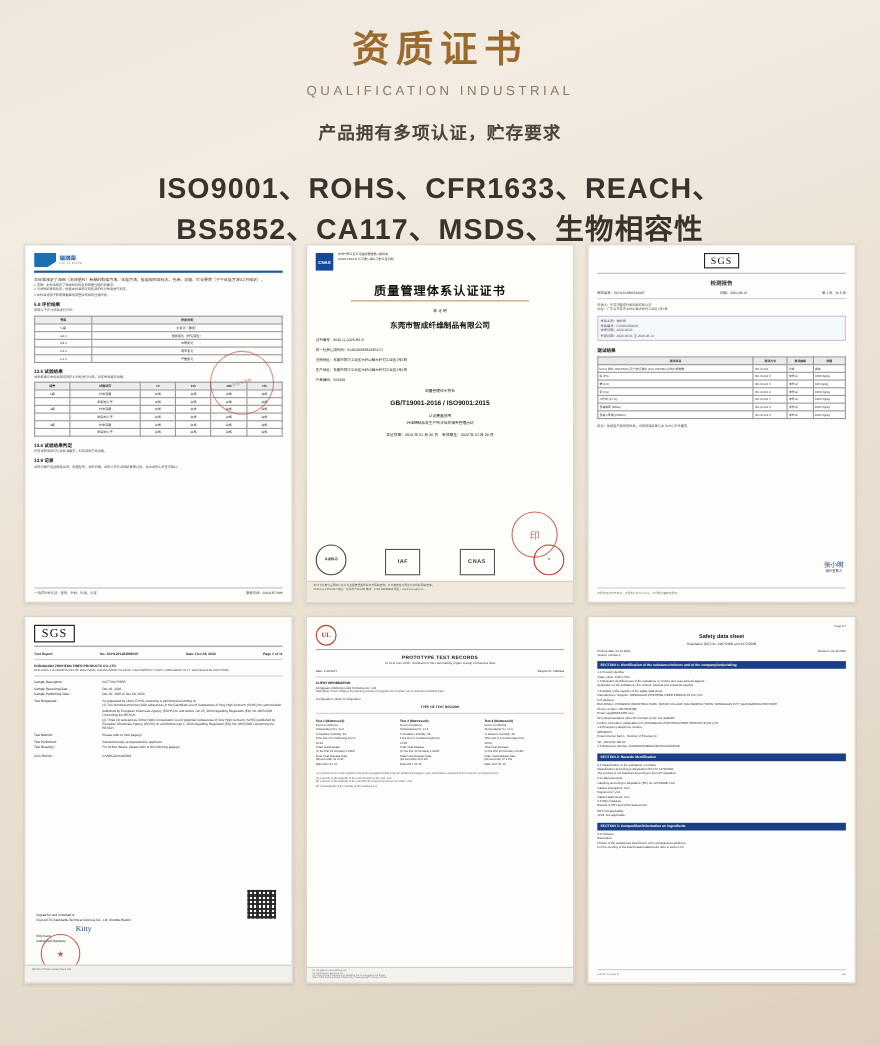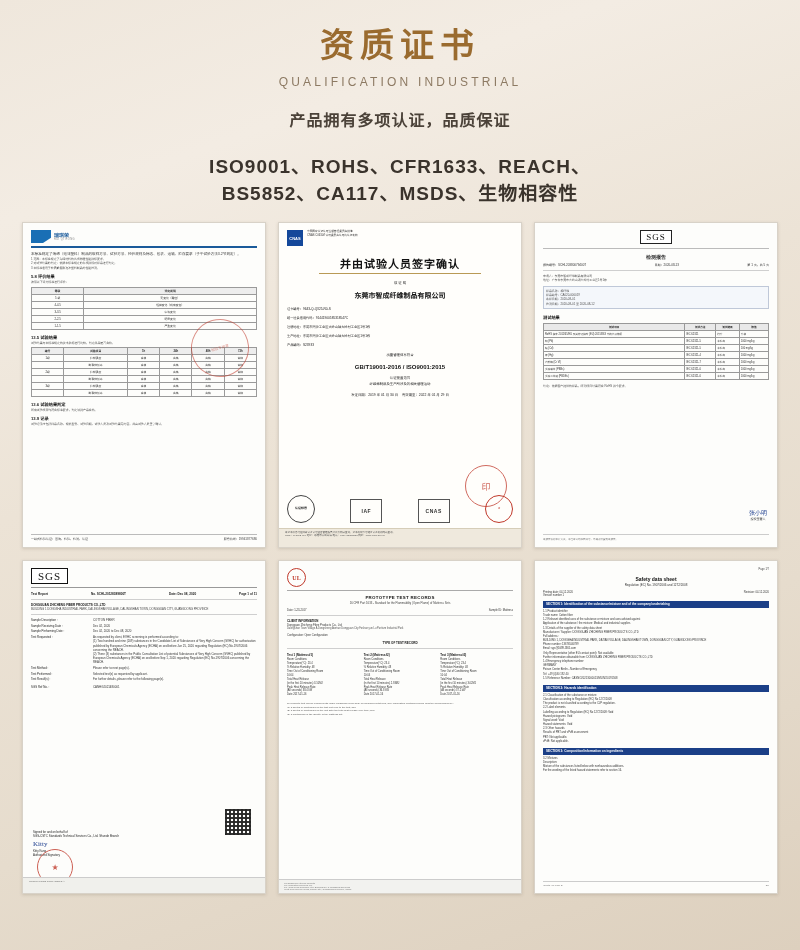--- a/index.html
+++ b/index.html
@@ -23,21 +23,21 @@
     line-height:1.2;
   }
   .title-en{
     margin-top:8px;font-size:12px;letter-spacing:3.2px;color:#8d7a63;
   }
   .subtitle{
     margin-top:18px;font-size:16px;color:#4b4239;letter-spacing:1px;font-weight:bold;
   }
   .headline{
     margin-top:22px;
-    font-size:19px;font-weight:bold;color:#3a332c;letter-spacing:1px;
+    font-size:26px;font-weight:bold;color:#3a332c;letter-spacing:1px;
     line-height:1.45;
   }
   .headline .ln{display:block;}
 
   
   .grid{
     position:absolute;top:222px;left:22px;
     width:756px;
     display:grid;
     grid-template-columns:repeat(3,244px);
@@ -152,21 +152,21 @@
   .c6 .foot{position:absolute;left:8px;right:8px;bottom:6px;font-size:2.4px;color:#777;display:flex;justify-content:space-between;border-top:.5px solid #ccc;padding-top:2px;}
 </style>
 </head>
 <body>
 
 <div class="page">
 
   <div class="header">
     <div class="title-cn">资质证书</div>
     <div class="title-en">QUALIFICATION INDUSTRIAL</div>
-    <div class="subtitle">产品拥有多项认证，品质保证</div>
+    <div class="subtitle">产品拥有多项认证，贮存要求</div>
     <div class="headline">
       <span class="ln">ISO9001、ROHS、CFR1633、REACH、</span>
       <span class="ln">BS5852、CA117、MSDS、生物相容性</span>
     </div>
   </div>
 
   <div class="grid">
 
     <div class="cert c1">
       <div class="inner">
@@ -293,21 +293,21 @@
     </div>
 
     <div class="cert c2">
       <div class="inner">
         <div class="topbar">
           <div class="cnasmark">CNAS</div>
           <div class="toptxt" style="white-space:pre-line">中国国家认证认可监督管理委员会批准
 CNAS C063-M 认可委员会认可的认证机构</div>
         </div>
 
-        <div class="bigtitle">并由试验人员签字确认</div>
+        <div class="bigtitle">质量管理体系认证证书</div>
         <div class="underline"></div>
 
         <div class="cctr">兹 证 明</div>
         <div class="cctr company">东莞市智成纤维制品有限公司</div>
 
         <div class="left">
           <span>证书编号：</span><span>9643-Q-Q325-R0-S</span>
         </div>
         <div class="left">
           <span>统一社会信用代码：</span><span>91441900585318547C</span>
@@ -487,21 +487,21 @@
         </div>
 
         <div class="kv" style="margin-top:3px;">
           <div class="k">SGS Ref No. :</div>
           <div class="v">CANHG2021480001</div>
         </div>
 
         <div class="sigblock">
           <div>Signed for and on behalf of</div>
           <div>SGS-CSTC Standards Technical Services Co., Ltd. Shunde Branch</div>
-          <div style="font-family:'Liberation Serif',serif;font-size:7px;color:#1f3f8f;margin:2px 0 1px;">Kitty</div>
+          <div style="font-family:'Liberation Serif',serif;font-size:7px;color:#1f3f8f;margin:2px 0 1px;text-align:center;">Kitty</div>
           <div>Kitty Kang</div>
           <div>Authorized Signatory</div>
         </div>
 
         <div class="qr"></div>
         <div class="redseal">★</div>
         <div class="botbar">Member of SGS Group (SGS SA)</div>
       </div>
     </div>
 

